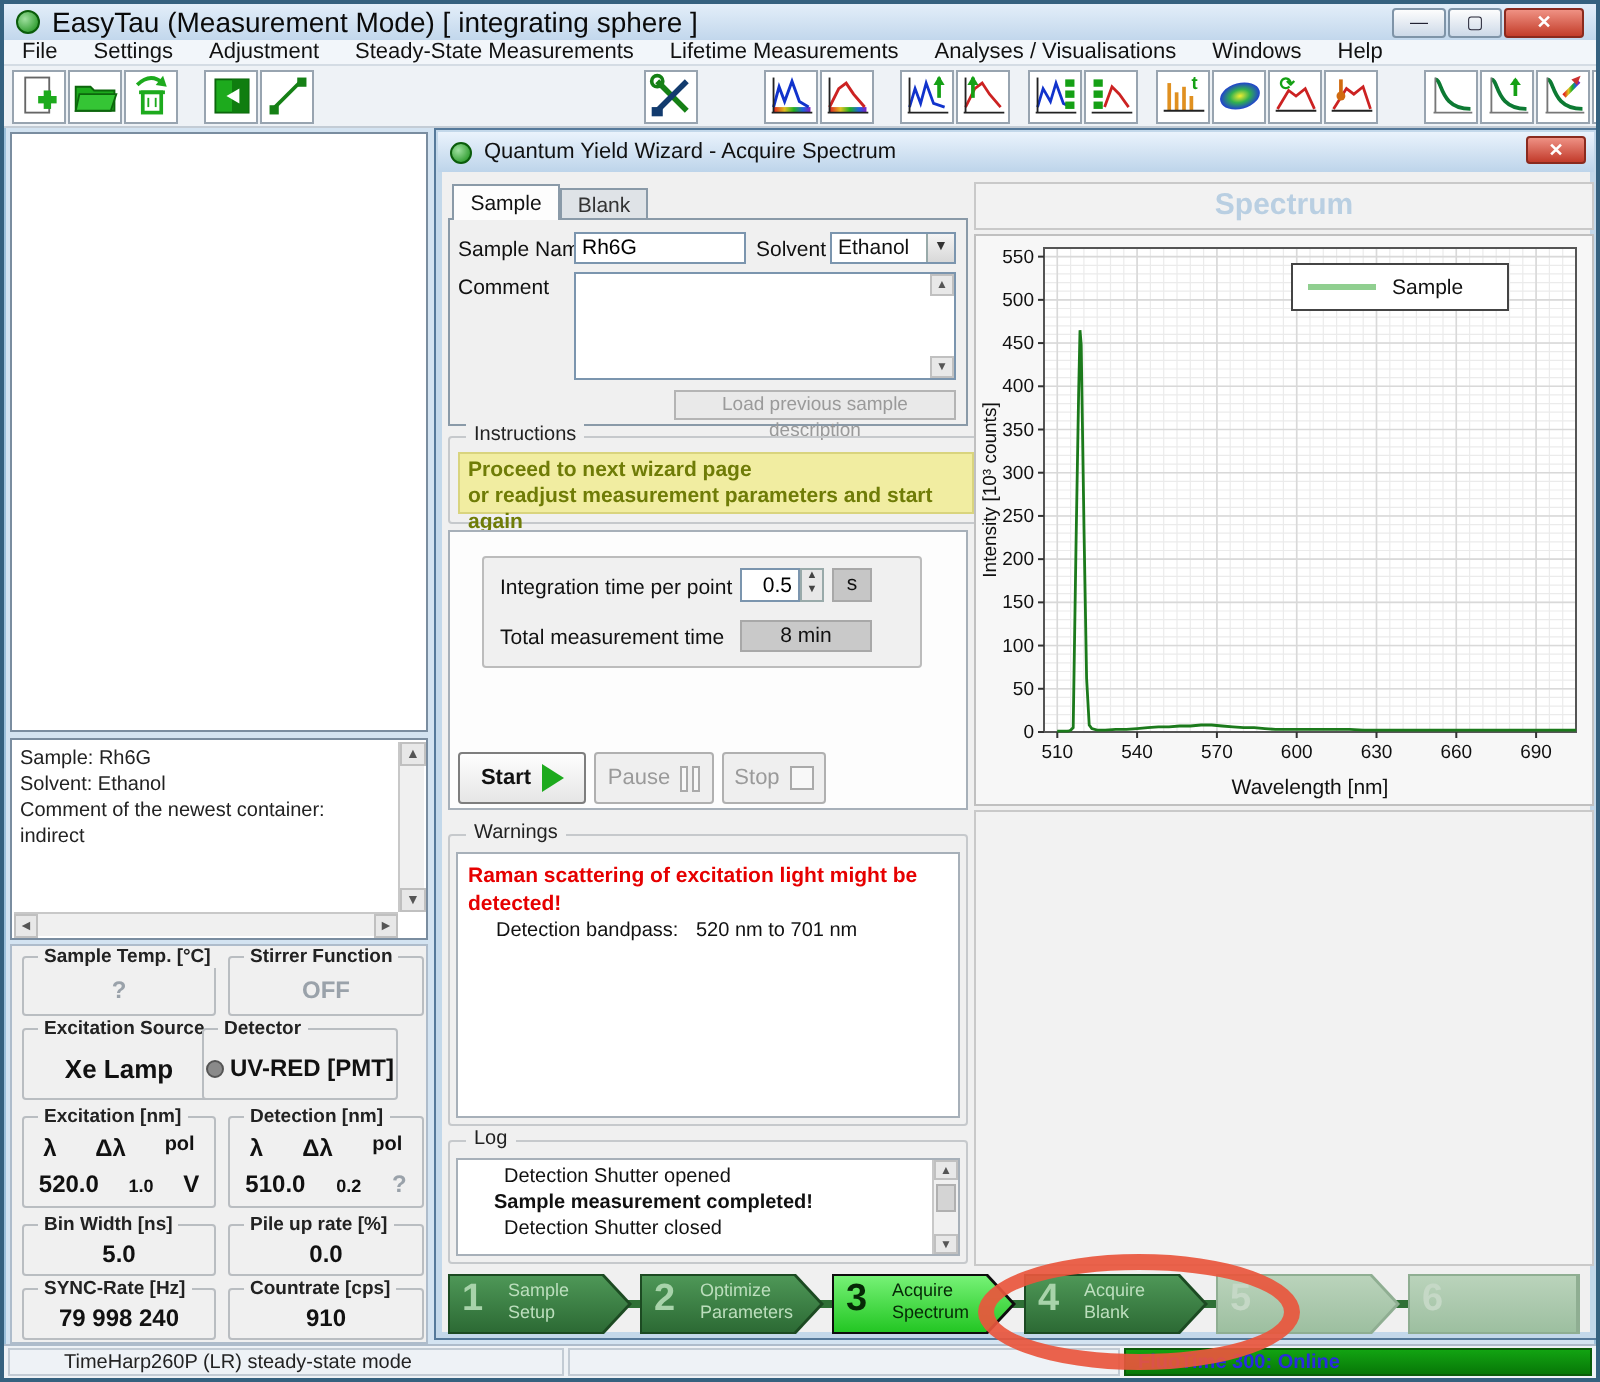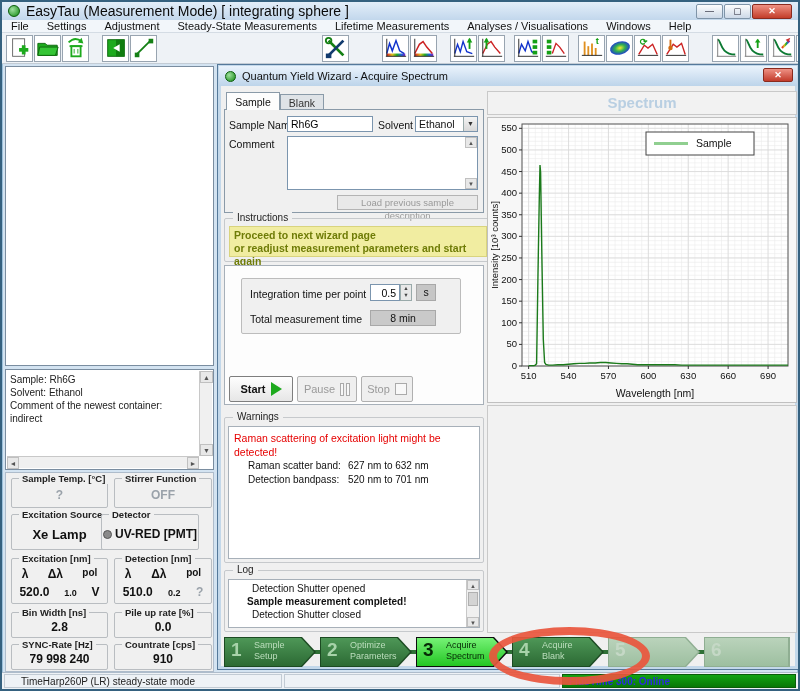--- a/index.html
+++ b/index.html
@@ -86,21 +86,21 @@
   #btn-start{left:4px;width:64px;}
   #btn-pause{left:72px;width:60px;}
   #btn-stop{left:136px;width:52px;}
   .play-tri{width:0;height:0;border-left:11px solid #1daa1d;border-top:7px solid transparent;border-bottom:7px solid transparent;}
   .pause-ico{display:flex;gap:2px;}
   .pause-ico i{display:block;width:4px;height:13px;border:1px solid #aaa;background:#f8f8f8;}
   .stop-ico{width:12px;height:12px;border:1px solid #aaa;background:#f8f8f8;}
 
   #warnings-box{left:6px;top:352px;width:260px;height:146px;}
   #warnings-inner{position:absolute;left:3px;right:3px;top:8px;bottom:3px;background:#fff;border:1px solid #a7b0b9;padding:4px 5px;font-size:10px;line-height:14px;}
-  #warn-main{color:#e60000;font-weight:normal;font-size:10.5px;}
+  #warn-main{color:#e60000;font-weight:bold;font-size:10.5px;}
   .warn-row{display:flex;padding-left:14px;}
   .warn-row .wl{width:100px;}
 
   #log-box{left:6px;top:505px;width:260px;height:62px;}
   #log-inner{position:absolute;left:3px;right:3px;top:8px;bottom:3px;background:#fff;border:1px solid #a7b0b9;font-size:10px;line-height:13px;padding:2px 18px;}
   #log-inner .bold{font-weight:bold;}
   #log-inner .ind{padding-left:5px;}
   #log-scroll{position:absolute;right:0;top:0;bottom:0;width:13px;background:#f0f0f0;border-left:1px solid #c8c8c8;}
 
   
@@ -398,21 +398,21 @@
         <span style="font-size:10px">pol</span>
       </div>
       <div class="lam-row" style="top:26px;font-size:12px">
         <span>510.0</span>
         <span style="font-size:9px;padding-top:3px">0.2</span>
         <span class="gray">?</span>
       </div>
     </div>
     <div class="grp" style="left:5px;top:139px;width:97px;height:26px">
       <span class="glabel">Bin Width  [ns]</span>
-      <span class="gval" style="top:7px">2.8</span>
+      <span class="gval" style="top:7px">5.0</span>
     </div>
     <div class="grp" style="left:108px;top:139px;width:98px;height:26px">
       <span class="glabel">Pile up rate  [%]</span>
       <span class="gval" style="top:7px">0.0</span>
     </div>
     <div class="grp" style="left:5px;top:171px;width:97px;height:26px">
       <span class="glabel">SYNC-Rate  [Hz]</span>
       <span class="gval" style="top:7px">79 998 240</span>
     </div>
     <div class="grp" style="left:108px;top:171px;width:98px;height:26px">
@@ -481,24 +481,20 @@
       <div id="btn-stop" class="runbtn disabled">
           <span>Stop</span>
           <span class="stop-ico"></span>
         </div>
     </div>
 
     <div id="warnings-box" class="fieldset">
       <span class="glabel2">Warnings</span>
       <div id="warnings-inner">
         <div id="warn-main">Raman scattering of excitation light might be detected!</div>
-        <div class="warn-row">
-            <span class="wl">Raman scatter band:</span>
-            <span>627 nm to 632 nm</span>
-          </div>
         <div class="warn-row">
             <span class="wl">Detection bandpass:</span>
             <span>520 nm to 701 nm</span>
           </div>
       </div>
     </div>
 
     <div id="log-box" class="fieldset">
       <span class="glabel2">Log</span>
       <div id="log-inner">
@@ -724,19 +720,19 @@
           <div class="shape"></div>
           <div class="shape inner"></div>
           <span class="num">6</span>
           <span class="slabel">Save &amp;
 Exit</span>
         </div>
       </div>
   </div>
 
   <div id="statusbar">
-    <div class="scell" style="left:2px;width:278px;padding-left:16px">TimeHarp260P (LR) steady-state mode</div>
+    <div class="scell" style="left:2px;width:278px;padding-left:27px">TimeHarp260P (LR) steady-state mode</div>
     <div class="scell" style="left:282px;width:276px"></div>
     <div class="scell" id="scell-right" style="left:560px;right:2px">FluoTime 300: Online</div>
   </div>
 
   <div id="annot"></div>
 </div>
 
 </body></html>

